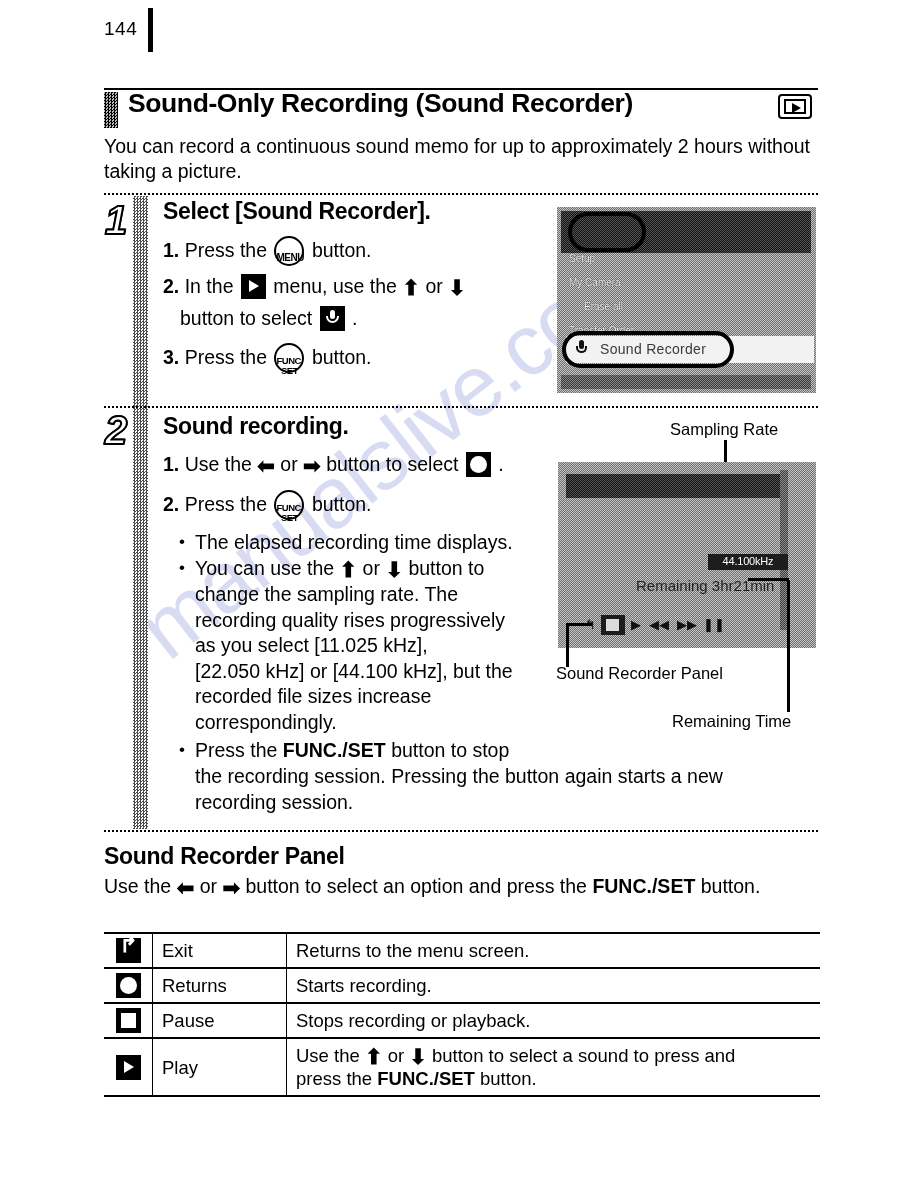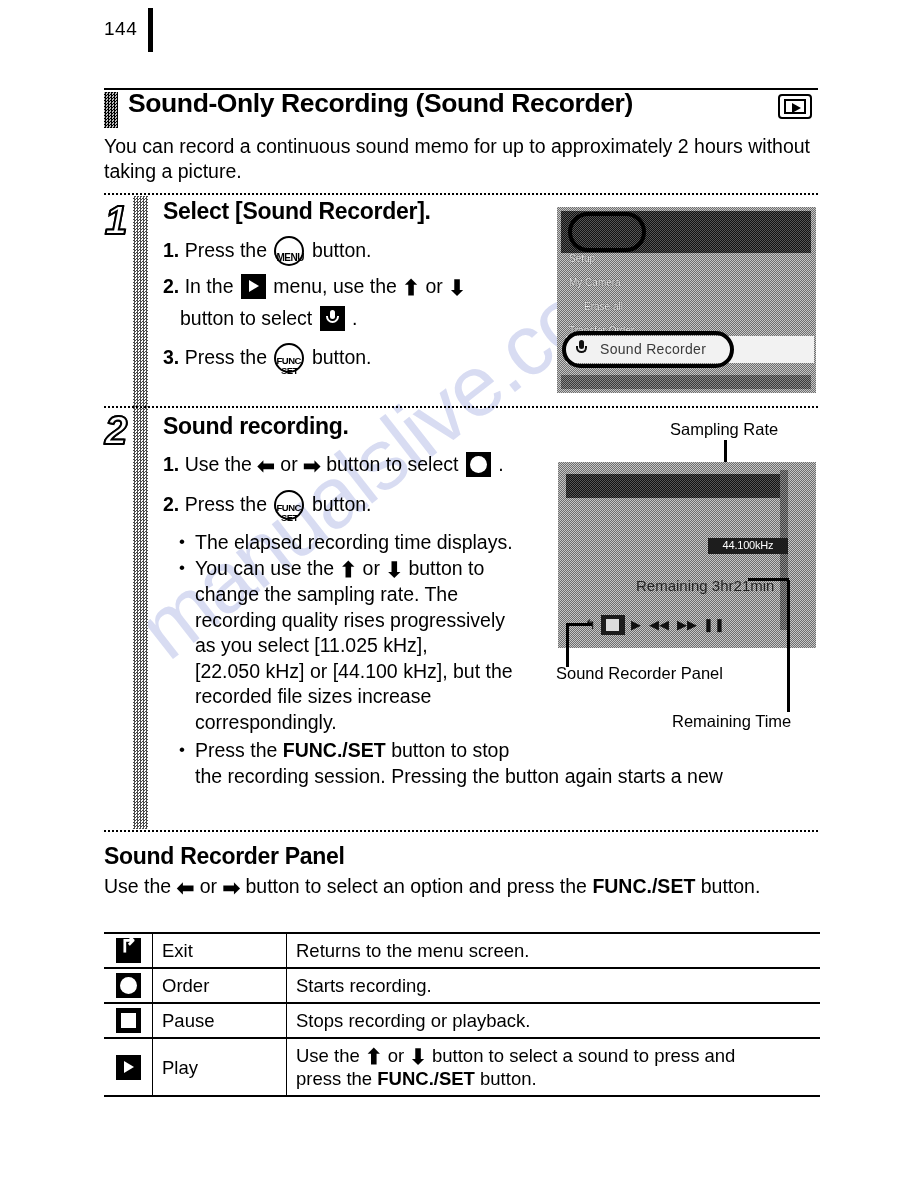--- a/index.html
+++ b/index.html
@@ -365,21 +365,21 @@
     font-size: 16.5px;
     white-space: nowrap;
   }
   .leader {
     position: absolute;
     background: #000;
   }
 
   .rate-badge {
     position: absolute;
-    left: 708px; top: 538px;
+    left: 708px; top: 554px;
     width: 80px; height: 16px;
     background: #1d1d1d;
   }
   .rate-badge span {
     position: absolute;
     left: 0; right: 0; top: 1px;
     text-align: center;
     font-size: 11px;
     color: #fff;
     letter-spacing: -.2px;
@@ -578,20 +578,21 @@
 
   <div class="bullet-list" style="top:738px; width:560px;">
     <div class="li">
       <span>Press the</span>
       <b>FUNC./SET</b>
       <span>button to stop</span>
     </div>
   </div>
   <div style="position:absolute; left:195px; top:764px; font-size:19.5px; line-height:25.6px; width:640px;">
     <div>the recording session. Pressing the button again starts a new</div>
+    <div>recording session.</div>
   </div>
 
   <div class="callout" style="left:670px; top:420px;">Sampling Rate</div>
   <div class="leader" style="left:724px; top:440px; width:2.5px; height:120px;"></div>
 
   <div class="lcd" id="lcd2">
     <div class="lcd-line" style="left:8px; top:12px; width:214px; height:24px;"></div>
     <div class="lcd-line" style="left:222px; top:8px; width:8px; height:160px; opacity:.5;"></div>
   </div>
   <div class="rate-badge">
@@ -635,21 +636,21 @@
         <td class="c-icon">
           <span class="sq-icon exit"></span>
         </td>
         <td class="c-name">Exit</td>
         <td class="c-desc">Returns to the menu screen.</td>
       </tr>
       <tr>
         <td class="c-icon">
           <span class="sq-icon record"></span>
         </td>
-        <td class="c-name">Order</td>
+        <td class="c-name">Returns</td>
         <td class="c-desc">Starts recording.</td>
       </tr>
       <tr>
         <td class="c-icon">
           <span class="sq-icon pause"></span>
         </td>
         <td class="c-name">Pause</td>
         <td class="c-desc">Stops recording or playback.</td>
       </tr>
       <tr>

